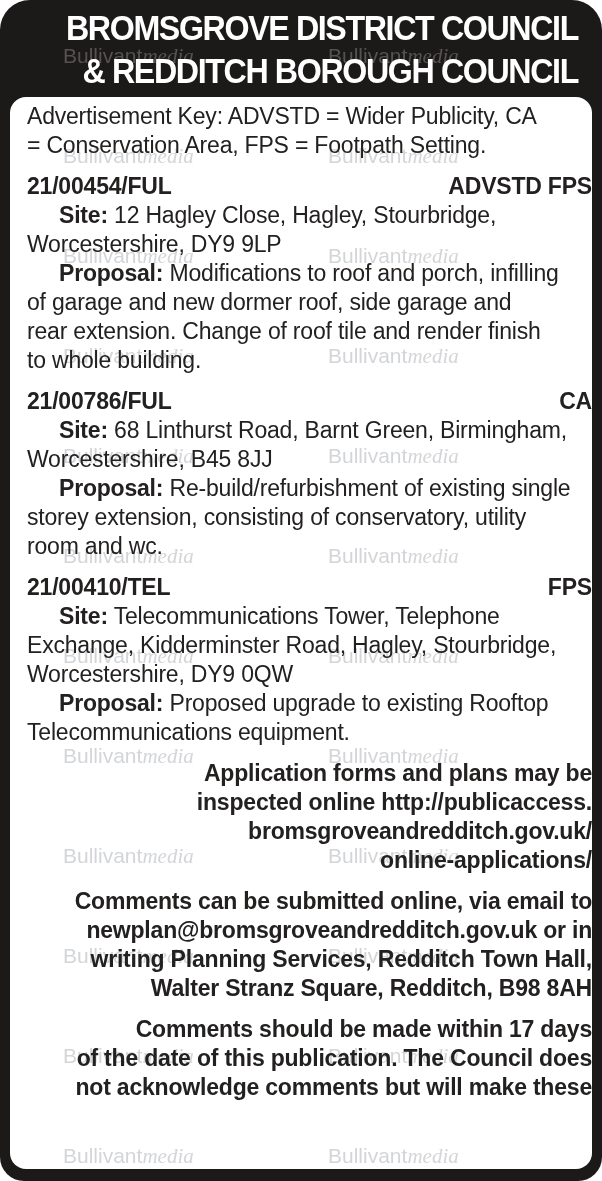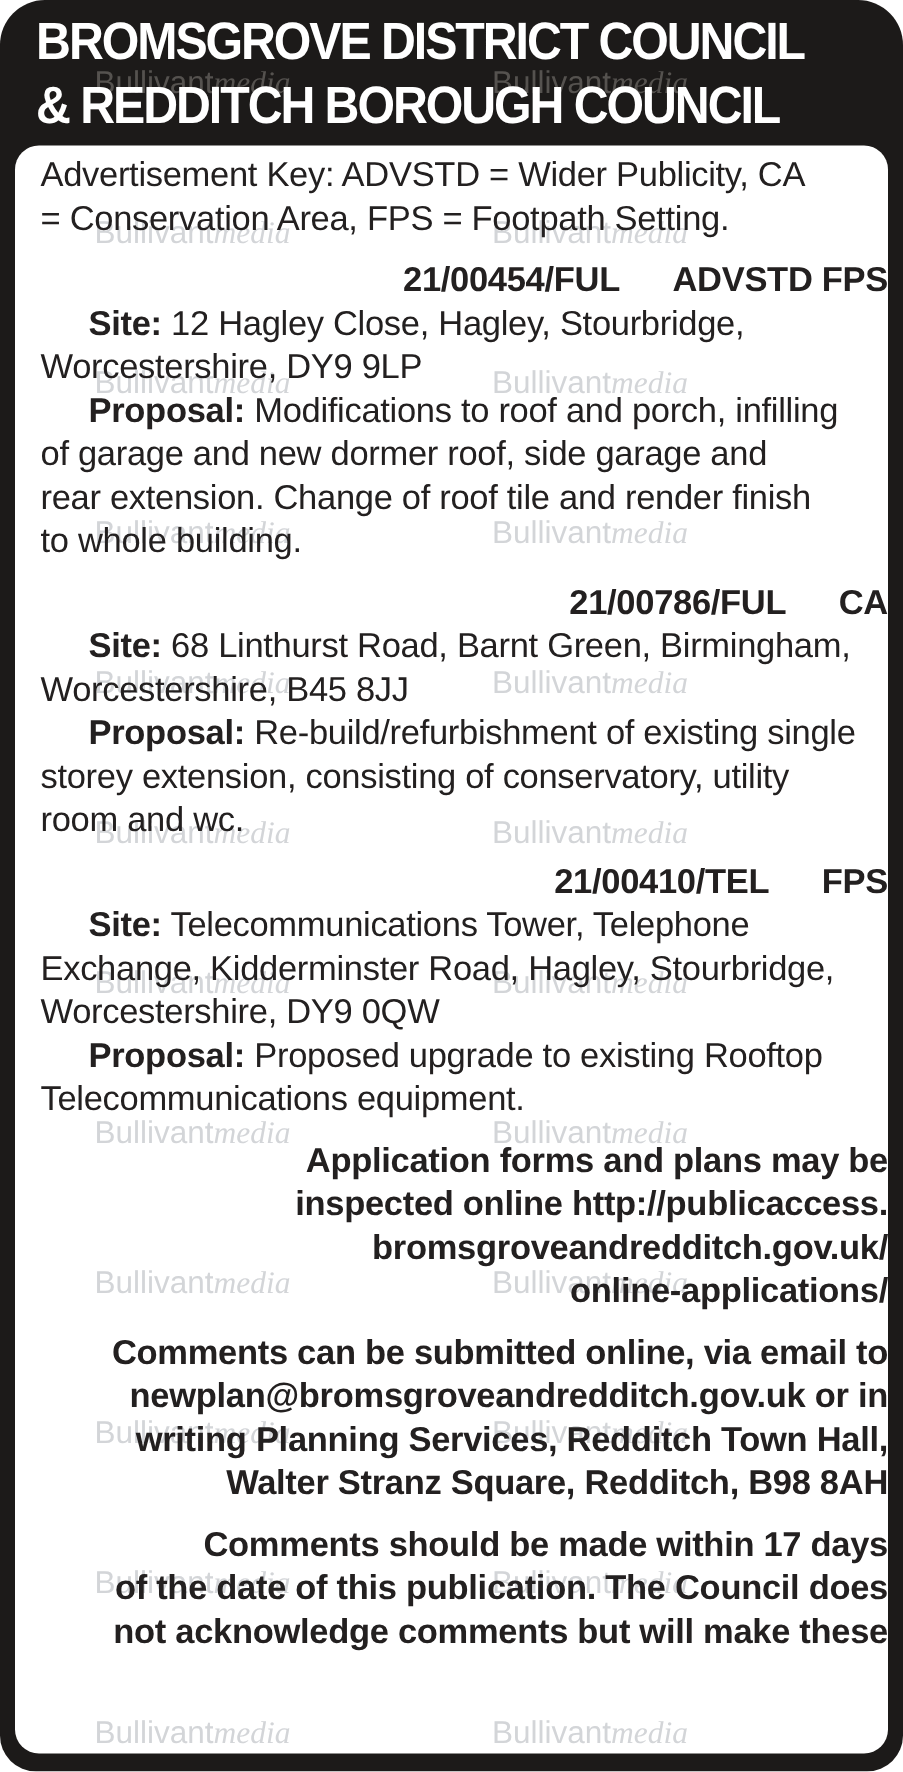--- a/index.html
+++ b/index.html
@@ -21,21 +21,21 @@
     width:602px;height:1181px;
     background:var(--frame);
     border-radius:30px 30px 24px 24px;
     overflow:hidden;
   }
   
   .header{
     position:relative;z-index:3;
     height:97px;
     padding-top:6px;
-    text-align:left;
+    text-align:right;
     color:var(--header-text);
   }
   .header-line{
     font-size:35px;
     font-weight:700;
     line-height:43px;
     letter-spacing:-1.5px;
     transform:scaleX(.92);
     transform-origin:50% 50%;
     white-space:pre;
@@ -59,21 +59,21 @@
     line-height:29px;
     letter-spacing:-.2px;
   }
   .key{
     white-space:pre;
     margin-bottom:12px;
   }
   .application{margin-bottom:12px;}
   .ref-row{
     display:flex;
-    justify-content:flex-end;
+    justify-content:space-between;
     align-items:baseline;
     gap:35px;
   }
   .ref{font-weight:700;}
   .flags{font-weight:700;}
   .field-label{font-weight:700;margin-left:32px;}
   .field-value{white-space:pre;text-align:right;}
   .notice{
     font-weight:700;
     text-align:right;

